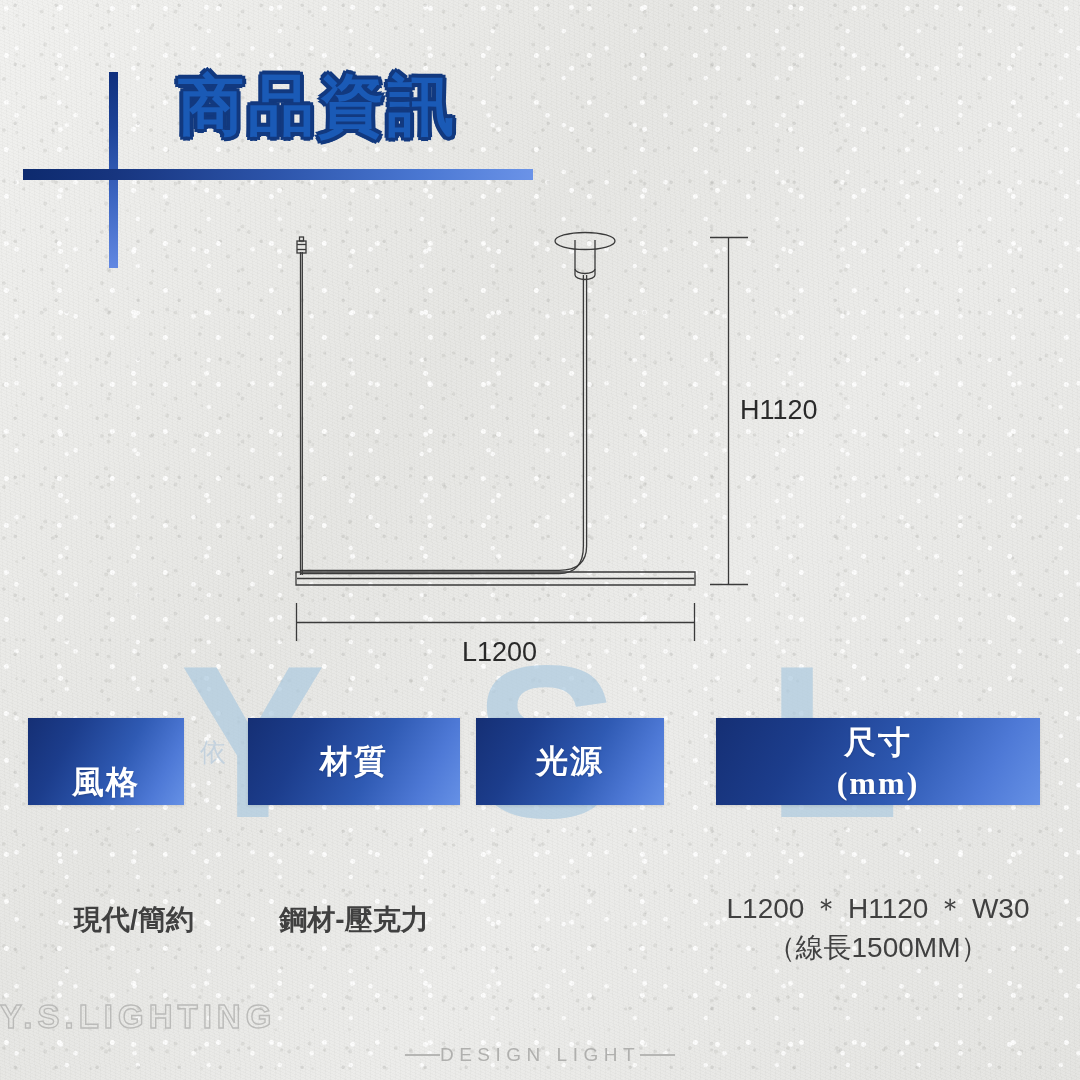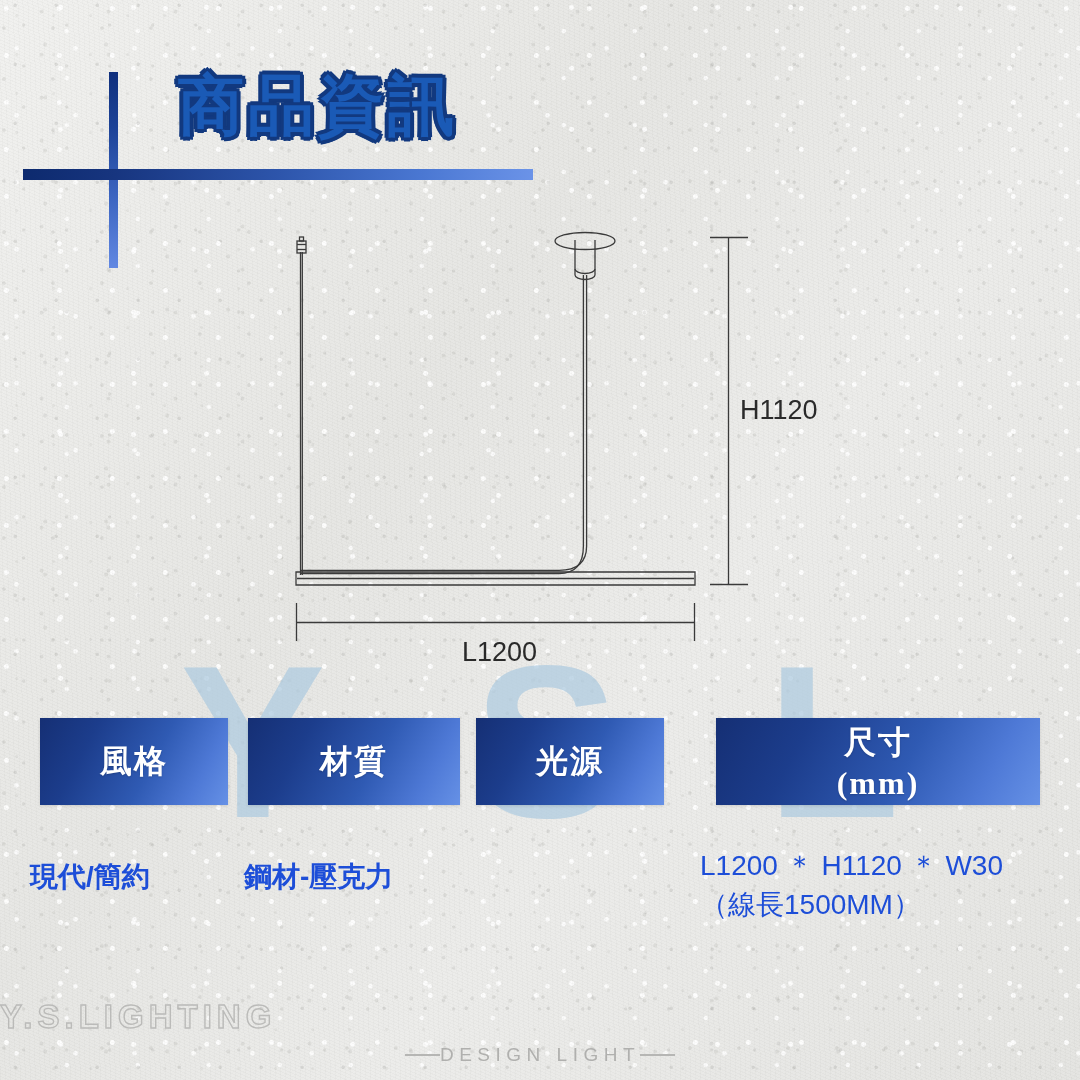--- a/index.html
+++ b/index.html
@@ -144,35 +144,36 @@
     display: flex;
     align-items: center;
     justify-content: center;
     color: #ffffff;
     font-weight: 700;
     font-size: 32px;
     letter-spacing: 2px;
     text-shadow: 0 1px 2px rgba(0,0,0,0.18);
     box-shadow: 0 1px 3px rgba(0,0,0,0.12);
   }
-  #spec-header-0 { left: 40px;  width: 188px; }
+  #spec-header-0 { left: 28px;  width: 156px; align-items: flex-end; }
   #spec-header-1 { left: 248px; width: 212px; }
   #spec-header-2 { left: 476px; width: 188px; }
   #spec-header-3 { left: 716px; width: 324px; flex-direction: column; }
   #spec-header-3 .unit-serif {
     font-family: "Liberation Serif", "DejaVu Serif", serif;
     font-weight: 700;
   }
 
   .spec-value {
     position: absolute;
-    text-align: left;
-    color: #1d4ed8;
+    text-align: center;
+    color: #404040;
     line-height: 1.38;
     white-space: pre-line;
+    margin-top: 43px;
   }
   .spec-value.bold { font-weight: 700; font-size: 28px; }
   .spec-value.plain { font-weight: 400; font-size: 28px; }
   #spec-value-0 { left: 30px;  width: 208px; top: 858px; }
   #spec-value-1 { left: 244px; width: 220px; top: 858px; }
   #spec-value-2 { left: 466px; width: 212px; top: 847px; }
   #spec-value-3 { left: 700px; width: 356px; top: 847px; }
 
   
   #footer-logo {

